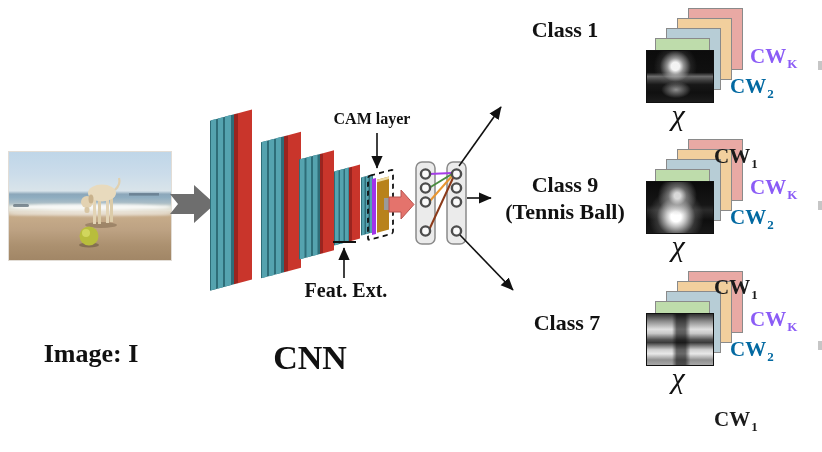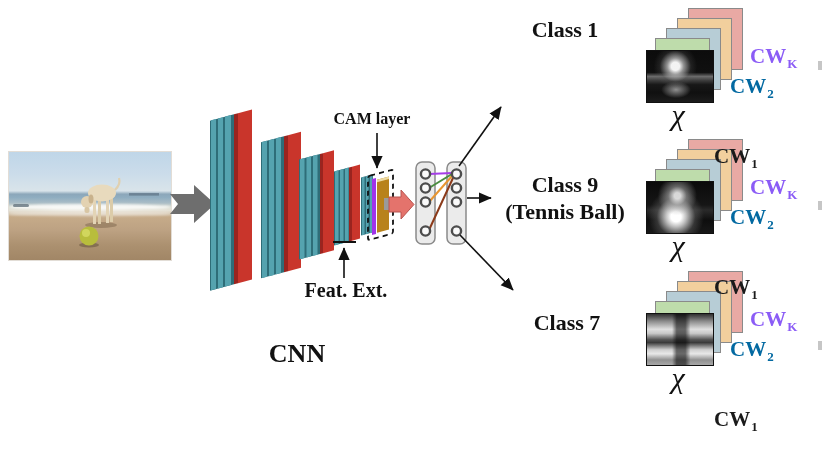--- a/index.html
+++ b/index.html
@@ -14,21 +14,21 @@
       #c6ab89 60%,#bda283 72%,#ac9170 86%,#a18666 100%);}
   .photo .foam{position:absolute;left:0;top:48%;width:100%;height:6%;
     background:rgba(255,255,255,.8);filter:blur(1.2px);border-radius:50%;}
   .photo .foam2{position:absolute;left:0;top:55%;width:100%;height:4%;
     background:rgba(255,255,255,.45);filter:blur(1.5px);border-radius:50%;}
   .photo svg{position:absolute;left:0;top:0;}
 
   
   .lbl{position:absolute;color:#111;font-weight:bold;text-align:center;}
   .lbl-image{left:28px;top:339px;width:126px;font-size:26px;}
-  .lbl-cnn{left:257px;top:339px;width:80px;font-size:26px;}
+  .lbl-cnn{left:270px;top:339px;width:80px;font-size:34px;}
   .lbl-cam{left:316px;top:110px;width:112px;font-size:16px;}
   .lbl-feat{left:296px;top:279px;width:100px;font-size:20px;}
   .class-label{position:absolute;width:158px;text-align:center;color:#111;
     font-weight:bold;font-size:22px;line-height:27px;}
   .class-1{left:486px;top:16px;} .class-2{left:486px;top:171px;} .class-3{left:488px;top:309px;}
 
   
   .stack{position:absolute;left:640px;width:182px;height:132px;}
   .stack-1{top:2px;} .stack-2{top:133px;} .stack-3{top:265px;}
   .card{position:absolute;width:55px;height:62px;border:1.5px solid #8a8a8a;box-sizing:border-box;}
@@ -167,20 +167,21 @@
 
     <line x1="459" y1="166" x2="501" y2="107" stroke="#111" stroke-width="1.6" marker-end="url(#ah)"></line>
     <line x1="467" y1="198" x2="491" y2="198" stroke="#111" stroke-width="1.6" marker-end="url(#ah)"></line>
     <line x1="460" y1="235" x2="513" y2="290" stroke="#111" stroke-width="1.6" marker-end="url(#ah)"></line>
 
     <line x1="377" y1="133" x2="377" y2="168" stroke="#111" stroke-width="1.6" marker-end="url(#ah)"></line>
     <line x1="333" y1="242" x2="356" y2="242" stroke="#111" stroke-width="2"></line>
     <line x1="344" y1="278" x2="344" y2="248" stroke="#111" stroke-width="1.6" marker-end="url(#ah)"></line>
   </svg>
 
+  <div class="lbl lbl-image">Image: I</div>
   <div class="lbl lbl-cnn">CNN</div>
   <div class="lbl lbl-cam">CAM layer</div>
   <div class="lbl lbl-feat">Feat. Ext.</div>
 
   <div class="class-label class-1">
     <div>Class 1</div>
   </div>
   <div class="class-label class-2">
     <div>Class 9</div>
     <div>(Tennis Ball)</div>

